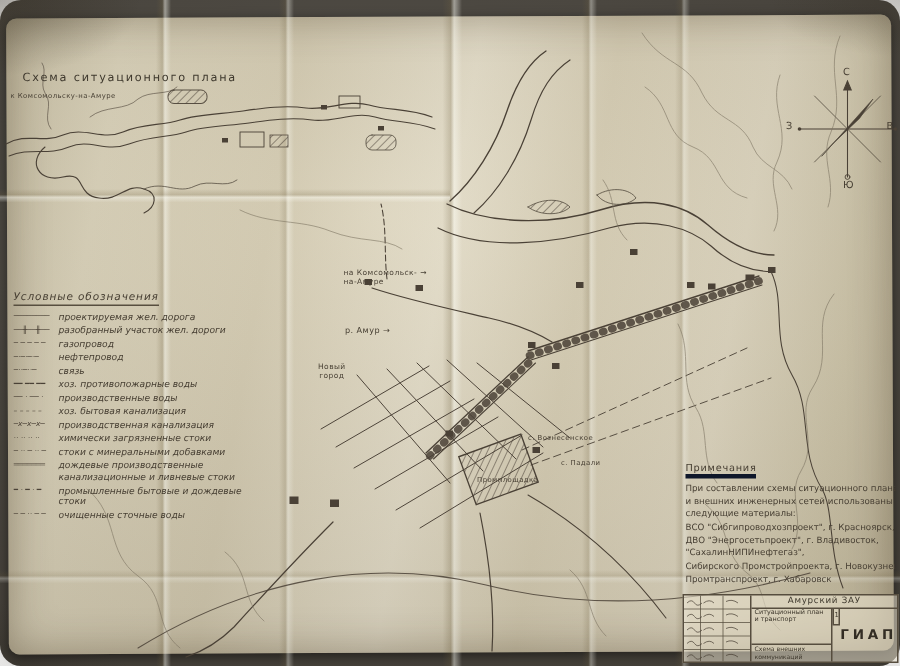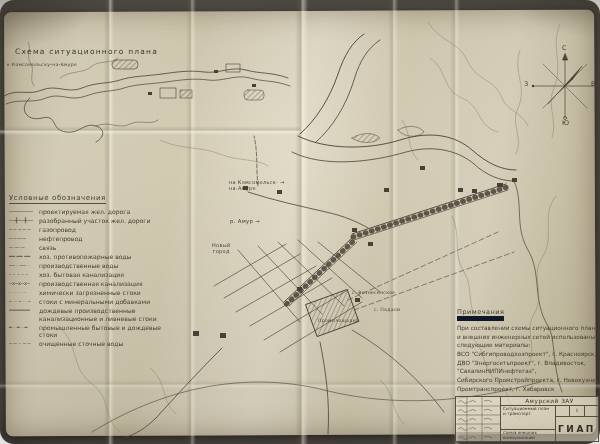--- a/index.html
+++ b/index.html
@@ -14,44 +14,44 @@
             background:linear-gradient(90deg,rgba(0,0,0,0),rgba(110,95,60,.26) 42%,rgba(255,255,246,.5) 60%,rgba(0,0,0,0));}
   .crease-h{position:absolute;left:0;height:9px;pointer-events:none;
             background:linear-gradient(180deg,rgba(0,0,0,0),rgba(110,95,60,.22) 42%,rgba(255,255,246,.45) 62%,rgba(0,0,0,0));}
   .shade{position:absolute;pointer-events:none;}
   #map-svg{position:absolute;left:0;top:0;}
   .lbl{position:absolute;color:#473f33;white-space:nowrap;}
   .inset-title{font-size:7.5px;letter-spacing:1.2px;color:#3e382d;}
   .tiny{font-size:4.6px;letter-spacing:.3px;}
   .map-lab{font-size:5px;letter-spacing:.3px;line-height:1.2;}
   
-  #legend{position:absolute;left:9px;top:185px;width:158px;color:#463e32;}
+  #legend{position:absolute;left:9px;top:185px;width:158px;color:#463e32;font-style:italic;}
   .lg-title{font-size:7px;letter-spacing:.6px;border-bottom:1px solid #574e3f;display:inline-block;padding-bottom:1px;margin-bottom:4px;}
   .lg-row{display:flex;align-items:flex-start;margin-bottom:1.6px;}
   .lg-sym{flex:0 0 30px;font-size:5px;line-height:7px;white-space:nowrap;overflow:hidden;color:#4a4136;}
   .lg-lab{font-size:6.1px;line-height:1.22;white-space:normal;}
   
   #notes{position:absolute;left:457px;top:299px;width:140px;color:#463e32;}
-  .nt-title{font-size:6.5px;letter-spacing:.5px;border-bottom:5px solid #0f172a;display:inline-block;margin-bottom:3px;}
+  .nt-title{font-size:6.5px;letter-spacing:.5px;border-bottom:3px solid #0f172a;display:inline-block;margin-bottom:3px;}
   .nt-line{font-size:5.8px;line-height:1.5;white-space:nowrap;overflow:hidden;}
   
   .cmp{font-size:6.5px;color:#473f33;}
   
   #stamp{position:absolute;left:455px;top:396px;width:142px;height:44px;border:1px solid #564d3e;
          background:rgba(236,229,210,.55);display:flex;color:#42
          3a2f;}
   #stamp .sigs{flex:0 0 44px;border-right:1px solid #564d3e;position:relative;}
   #stamp .main{flex:1;display:flex;flex-direction:column;}
   .st-row1{height:10px;border-bottom:1px solid #564d3e;text-align:center;font-size:6.4px;font-weight:bold;letter-spacing:1px;color:#3e382d;line-height:10px;}
   .st-row2{height:8px;border-bottom:1px solid #564d3e;text-align:center;font-size:5.8px;letter-spacing:.5px;line-height:8px;color:#3e382d;}
   .st-row3{flex:1;display:flex;}
   .st-name{flex:1;border-right:1px solid #564d3e;display:flex;flex-direction:column;}
   .st-name .nm1{font-size:4.3px;line-height:1.15;padding:1px 2px 0 2px;color:#3e382d;}
   .st-name .nm2{font-size:4.1px;line-height:1.1;padding:1px 2px;border-top:1px solid #564d3e;margin-top:auto;color:#3e382d;}
-  .st-right{flex:0 0 42px;display:flex;flex-direction:column;}
+  .st-right{flex:0 0 42px;display:flex;flex-direction:row;}
   .st-cells{display:flex;height:10px;border-bottom:1px solid #564d3e;}
   .st-cells div{flex:1;border-right:1px solid #564d3e;font-size:4.5px;text-align:center;line-height:10px;color:#3e382d;}
   .st-cells div:last-child{border-right:none;}
   .st-org{flex:1;display:flex;align-items:center;justify-content:center;font-size:9px;font-weight:bold;letter-spacing:2.5px;color:#332d24;}
 </style>
 </head>
 <body>
 
 <div id="frame">
   <div id="photo"></div>

